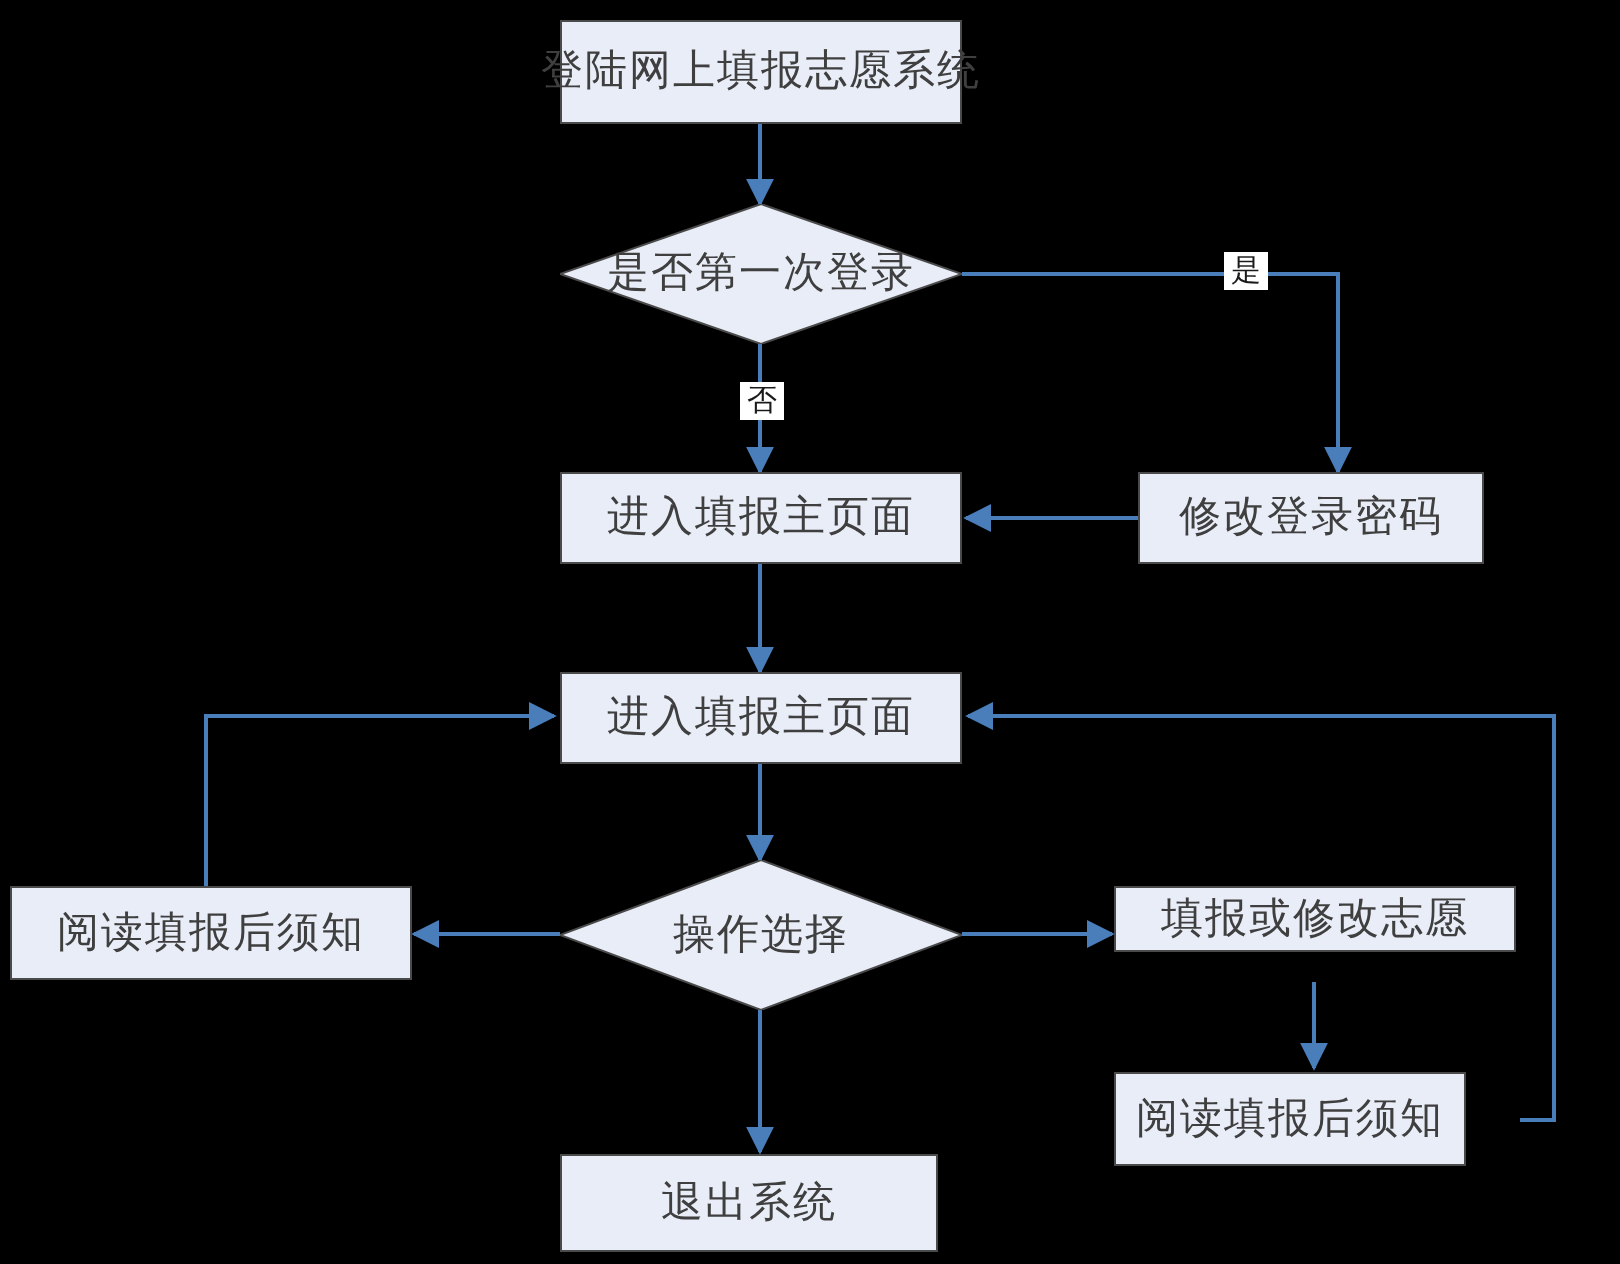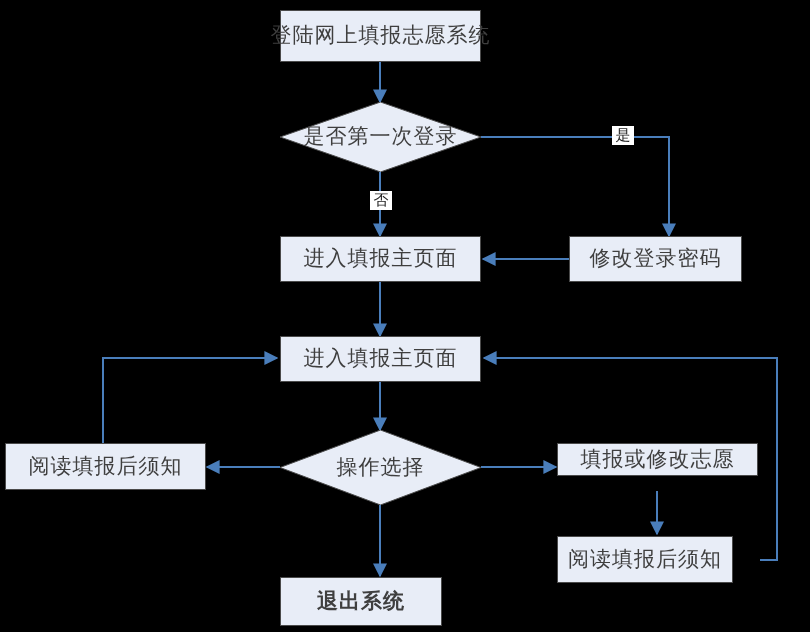--- a/index.html
+++ b/index.html
@@ -143,17 +143,17 @@
   </div>
 
   <div class="node process" style="left:557px; top:443px; width:201px; height:33px;">
     <span class="label">填报或修改志愿</span>
   </div>
 
   <div class="node process" style="left:557px; top:536px; width:176px; height:47px;">
     <span class="label">阅读填报后须知</span>
   </div>
 
-  <div class="node process" style="left:280px; top:577px; width:162px; height:49px;font-weight:bold;">
+  <div class="node process" style="left:280px; top:577px; width:189px; height:49px;">
     <span class="label">退出系统</span>
   </div>
 
 </div>
 
 </body></html>

